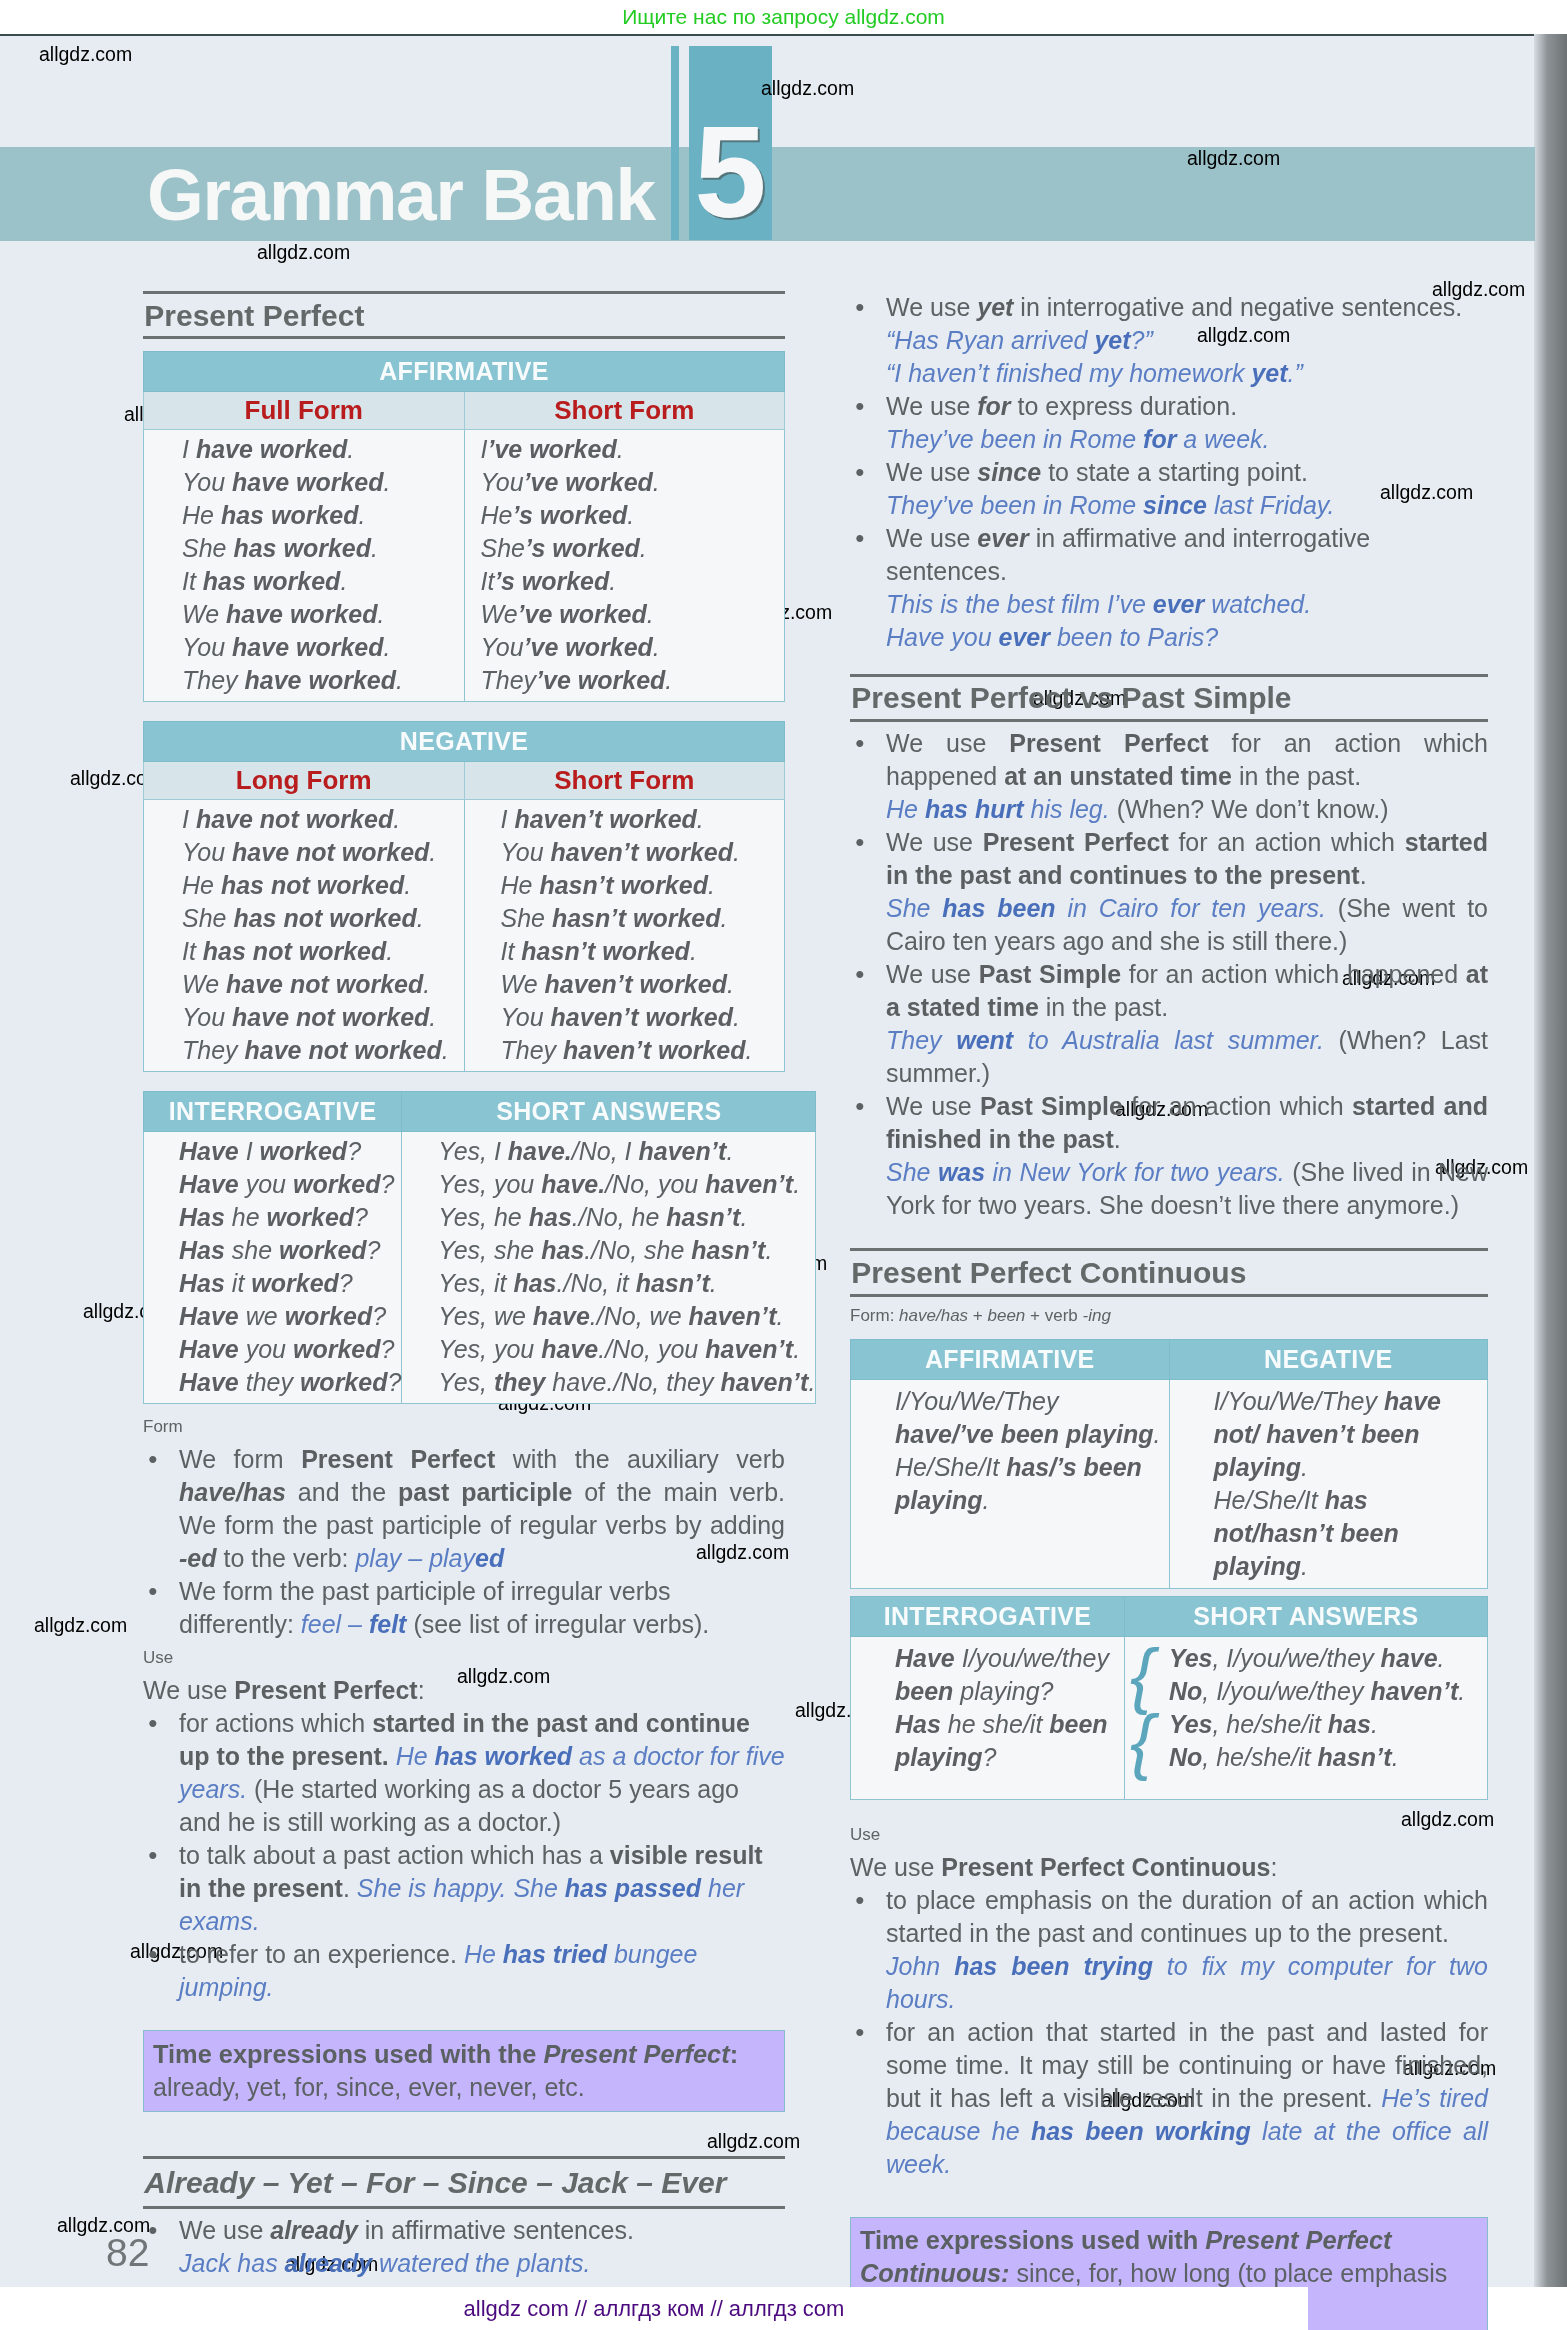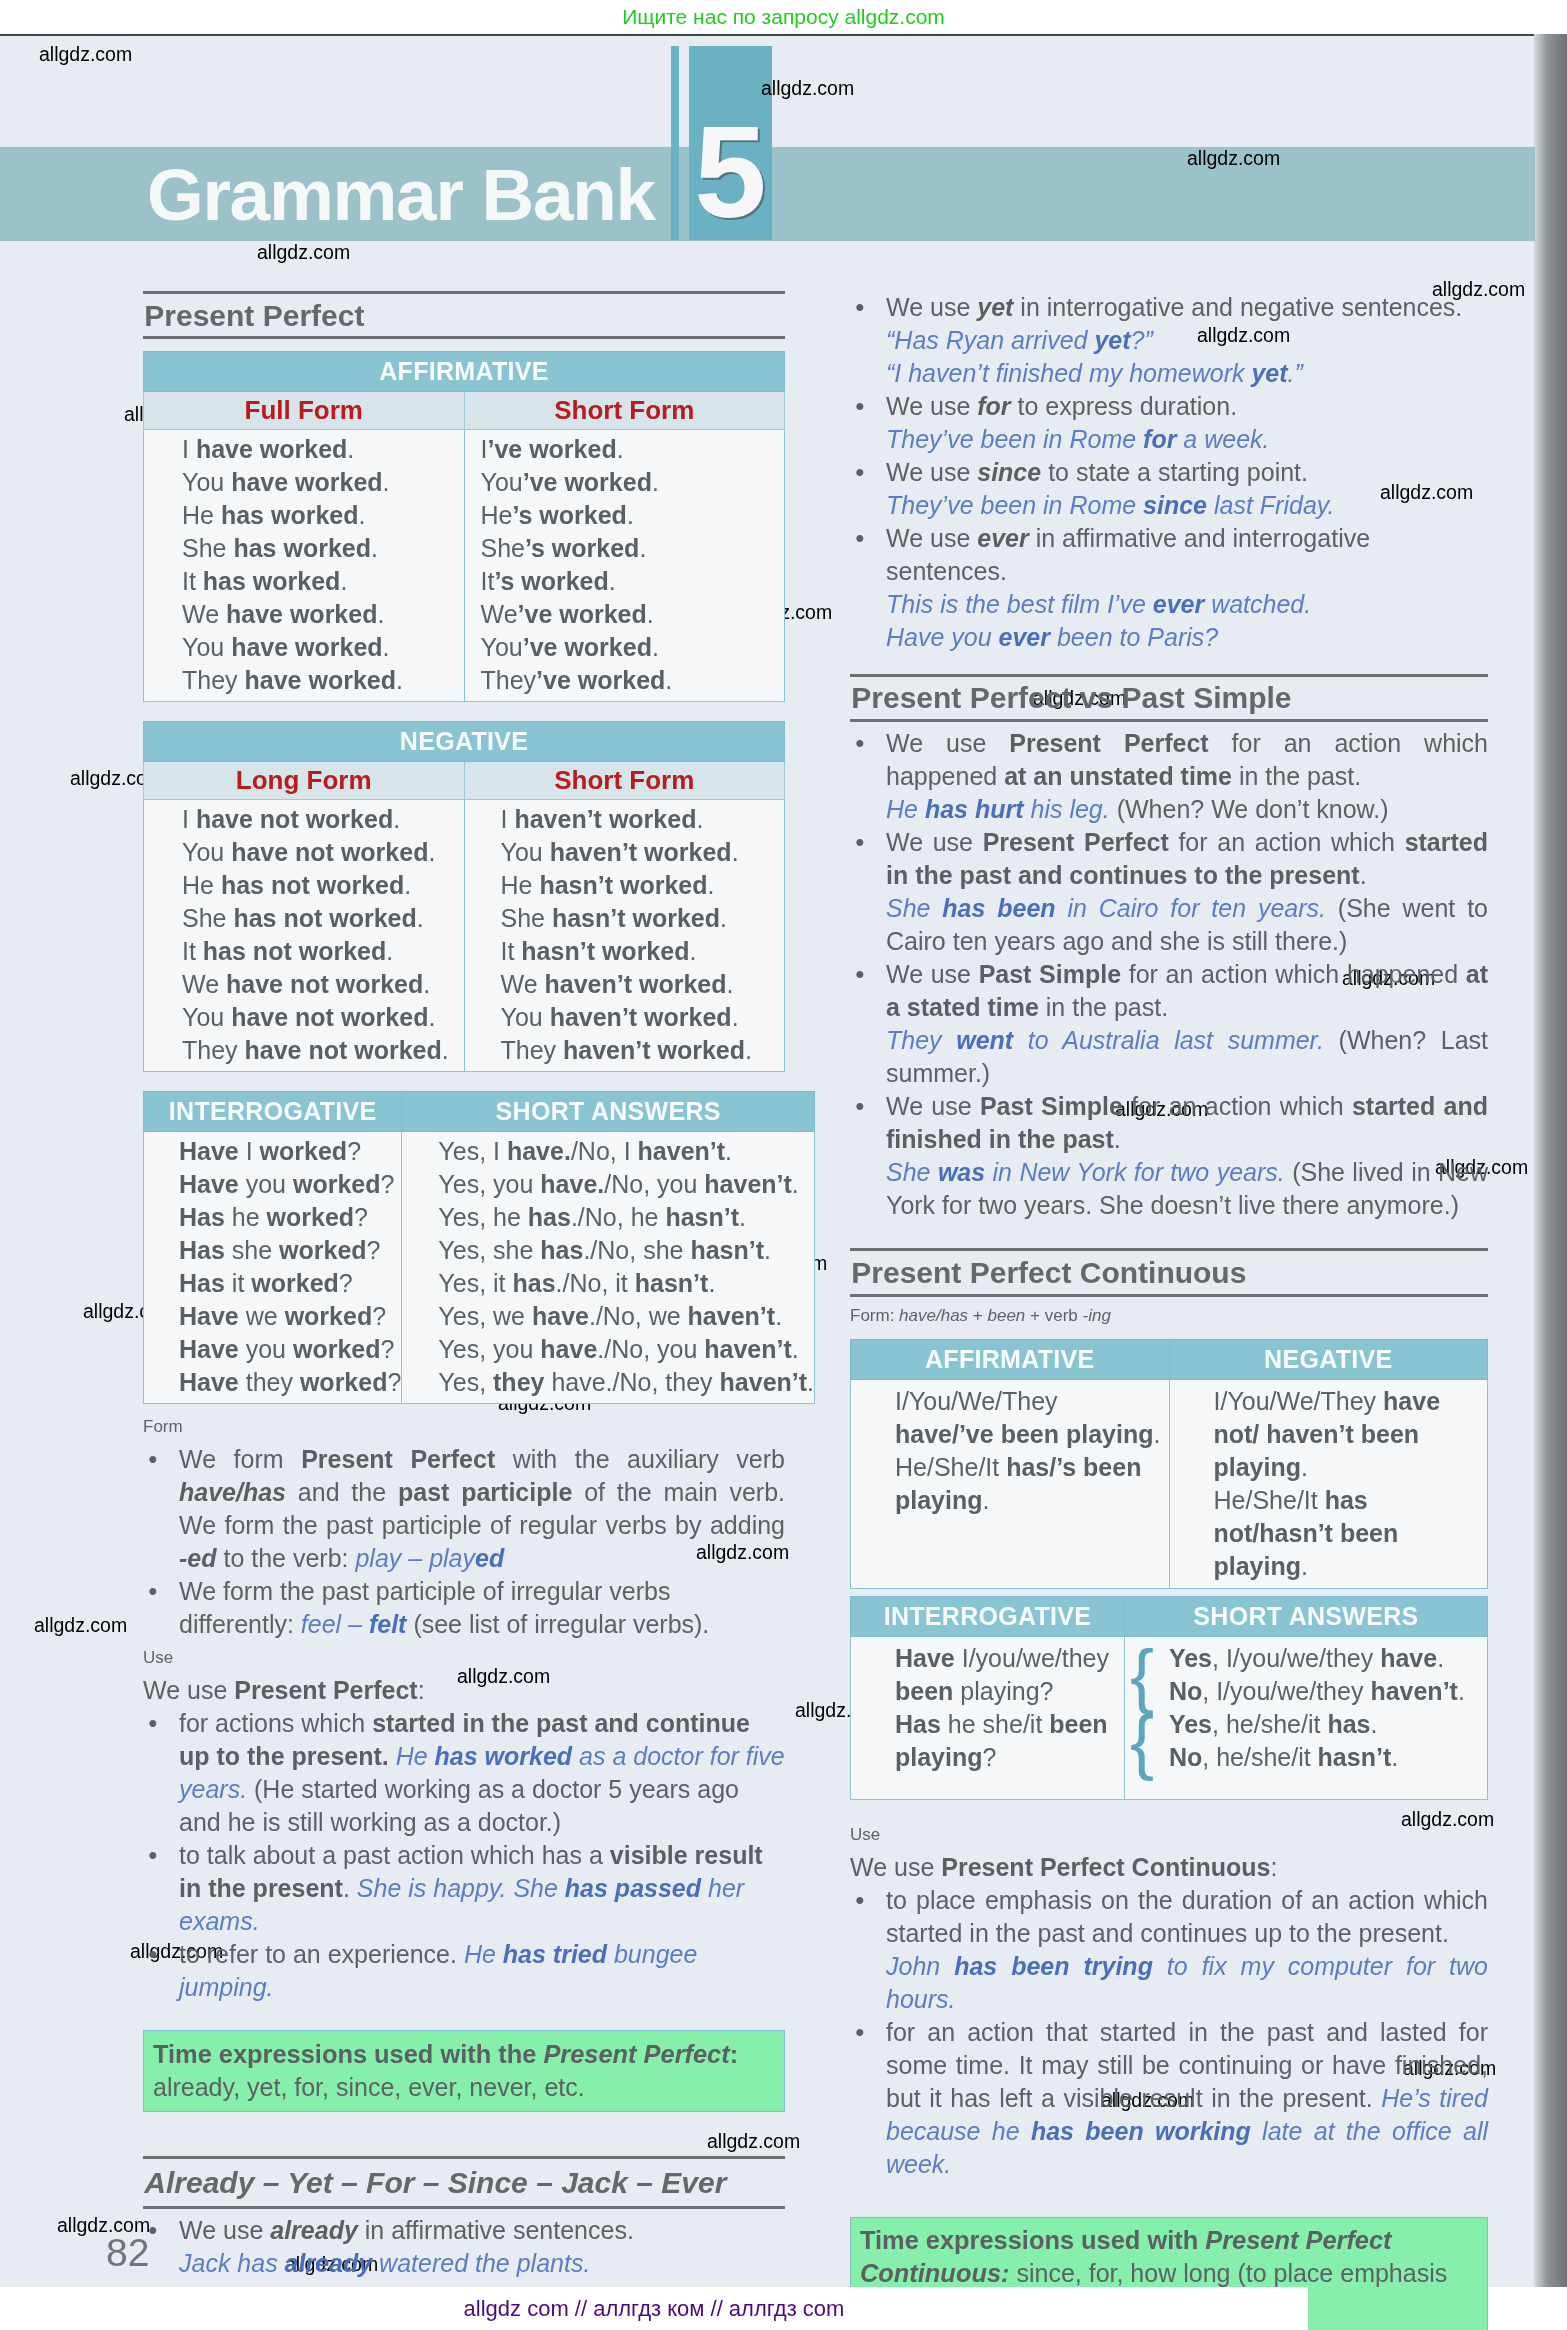--- a/index.html
+++ b/index.html
@@ -34,34 +34,34 @@
   .sec-title { border-top: 3.3px solid #6b7070; border-bottom: 3.3px solid #6b7070; font-size: 30px;
     font-weight: bold; color: #636869; padding: 3.9px 0 2.6px 1.3px; line-height: 36px; }
   .sec-title.italic { font-style: italic; }
 
   table.gt { border-collapse: collapse; width: 100%; background: #f5f7f9; }
   table.gt th.band { background: #89c4d3; color: #f7fbfc; font-weight: bold; font-size: 25px;
     text-align: center; height: 40px; border: 1.3px solid #7fbccb; letter-spacing: 0.3px; }
   table.gt th.sub { background: #d7e4ea; color: #b91c1c; font-weight: bold; font-size: 26px;
     height: 38px; border: 1.3px solid #9fcbd6; }
   table.gt td { border-left: 1.3px solid #8fc4d2; border-right: 1.3px solid #8fc4d2; vertical-align: top;
-    padding: 2.6px 0 3.9px 38px; font-size: 25px; line-height: 33px; }
+    padding: 2.6px 0 3.9px 38px; font-size: 25px; line-height: 33px; font-style: italic; }
   table.gt tr:last-child td { border-bottom: 1.3px solid #8fc4d2; }
   table.gt td .row { display: block; white-space: nowrap; }
   b { color: #5b5f61; }
   .ex { color: #5a7dc4; font-style: italic; }
   .ex b { color: #4a6fba; }
 
   ul.bl { list-style: none; }
   ul.bl li { position: relative; padding-left: 36px; }
   ul.bl li::before { content: "•"; position: absolute; left: 5.2px; top: 0; font-size: 26px; color: #5c6163; }
   .sub-head { font-weight: normal; font-size: 17px; color: #5e6365; }
   .just { text-align: justify; }
 
-  .note-box { background: #86efac; border: 1.3px solid #86bccb; padding: 6.5px 9px 7.8px 9px; }
+  .note-box { background: #c4b5fd; border: 1.3px solid #86bccb; padding: 6.5px 9px 7.8px 9px; }
   .note-box .nt { font-weight: bold; font-size: 25.4px; color: #5b6062; }
 
   .page-number { position: absolute; left: 106px; top: 2231px; font-size: 39px; color: #707577; }
   .brace { color: #5ba6bd; font-size: 35px; line-height: 33px; position: absolute; left: 5.2px; }
 </style>
 </head>
 <body>
 
 <div class="top-banner">Ищите нас по запросу allgdz.com</div>
 

